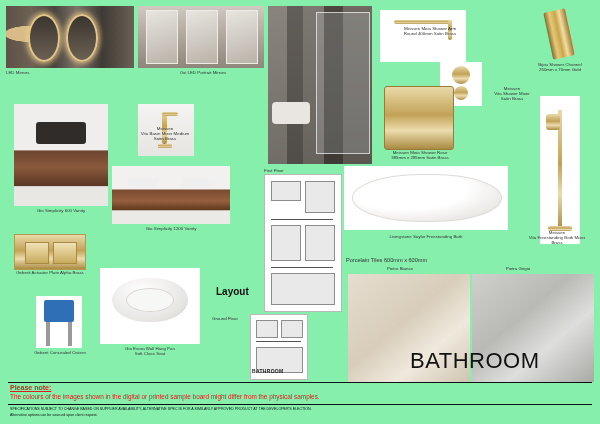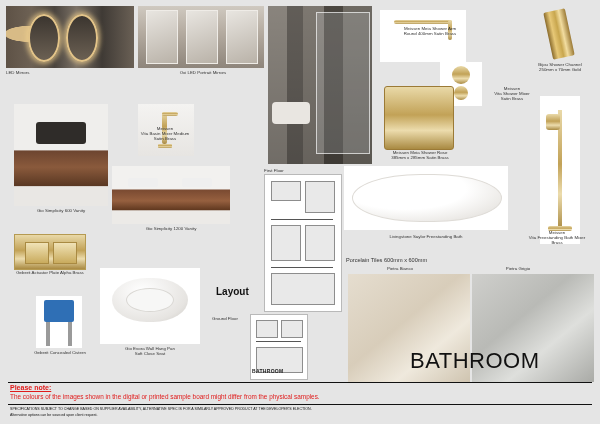--- a/index.html
+++ b/index.html
@@ -1,17 +1,17 @@
 <!DOCTYPE html>
 <html><head>
 <meta charset="utf-8">
 <style>
   html,body{margin:0;padding:0;background:#fff;}
   body{width:600px;height:424px;overflow:hidden;font-family:"Liberation Sans",sans-serif;color:#222;}
-  .board{position:relative;width:600px;height:424px;background:#e5e5e5;}
+  .board{position:relative;width:600px;height:424px;background:#86efac;}
   .cap{position:absolute;font-size:4.4px;line-height:5.2px;color:#333;text-align:center;}
   .cap.left{text-align:left;}
   .tile{position:absolute;overflow:hidden;}
 
   
   .mirror-strip{background:
      radial-gradient(ellipse at 18% 45%, #d8bb86 0 16%, rgba(216,187,134,0) 17%),
      linear-gradient(90deg,#5e5246 0%,#6d6154 20%,#4a443e 38%,#7b7166 55%,#3f3a35 75%,#6a6055 100%);
   }
   .mirror-oval{position:absolute;border-radius:50%;border:2px solid #e3c489;background:linear-gradient(180deg,#3b352f,#6b6053);box-shadow:0 0 5px 2px rgba(238,205,140,.75);}

